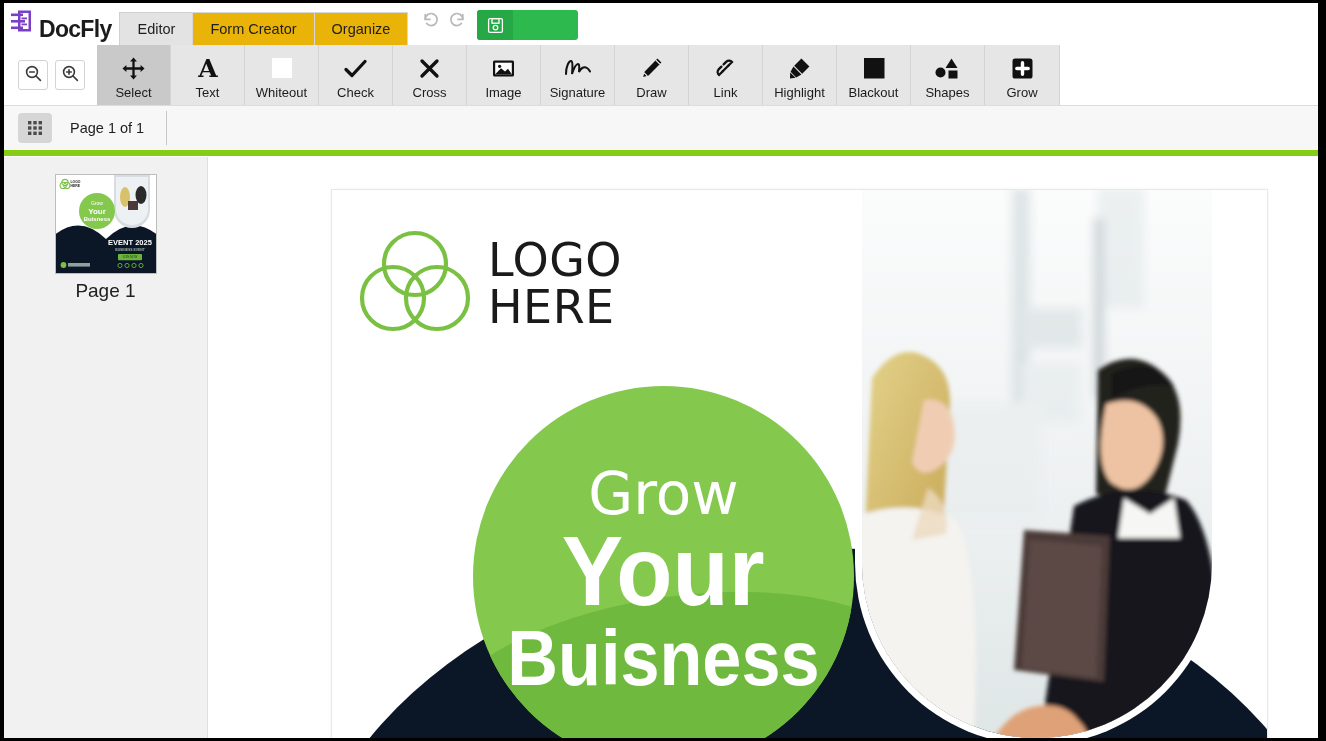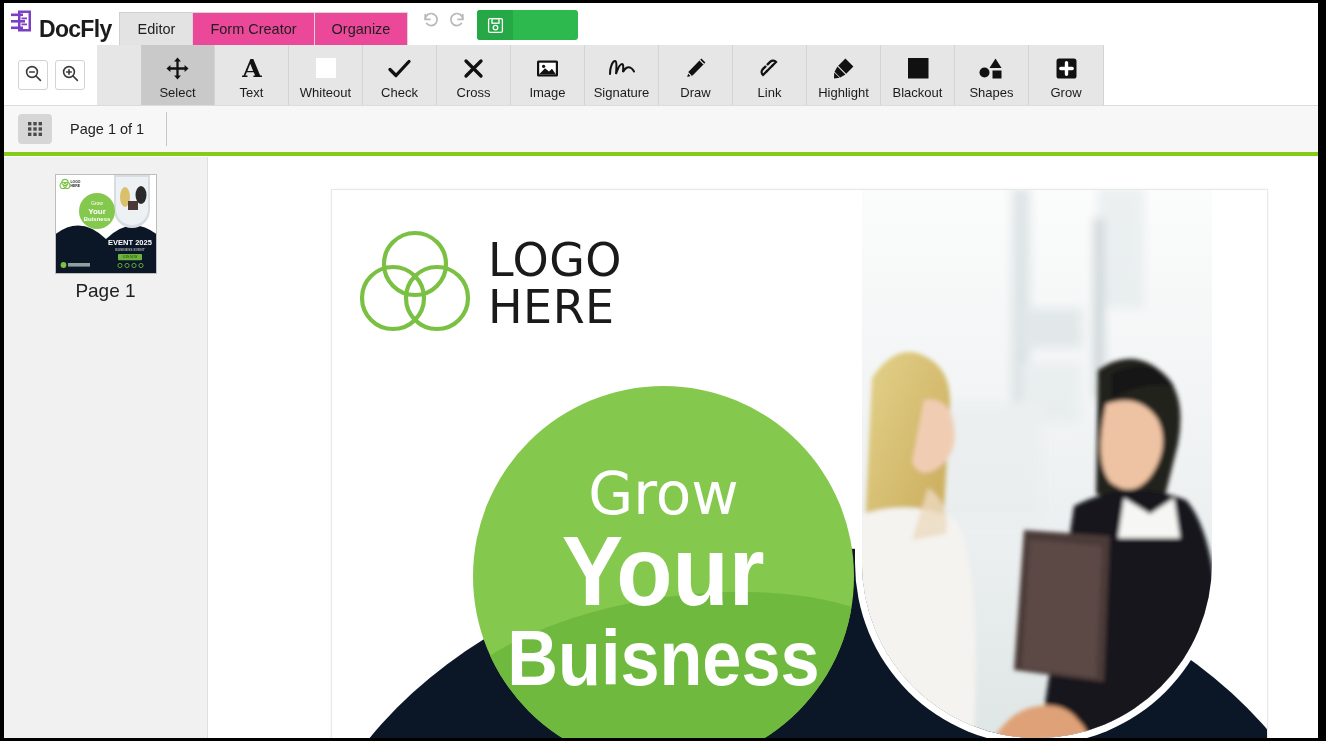--- a/index.html
+++ b/index.html
@@ -34,21 +34,21 @@
   .brand-text {
     font-size: 23px; font-weight: bold; color: #1b1b1b;
     letter-spacing: -0.7px; line-height: 1; margin-top: 16px;
   }
   .tabs { display: flex; align-items: flex-end; height: 44px; }
   .tab {
     height: 33px;
     display: flex; align-items: center; justify-content: center;
     padding: 0 17px;
     font-size: 14.5px; color: #1e1e1e;
-    background: #ec4899;
+    background: #eab308;
     border: 1px solid #d7d7d7;
     border-bottom: none;
     margin-right: -1px;
     cursor: pointer;
     white-space: nowrap;
   }
   .tab.active { background: #e3e3e3; border-color: #d0d0d0; }
   .histbtns {
     display: flex; align-items: center; gap: 6px;
     padding: 0 10px 8px 14px; height: 42px;
@@ -100,34 +100,34 @@
   .tool {
     width: 74px;
     display: flex; flex-direction: column;
     align-items: center; justify-content: flex-end;
     padding-bottom: 6px;
     border-right: 1px solid #d4d4d4;
     cursor: pointer;
     background: #e6e6e6;
   }
   .tool:last-child { border-right: none; }
-  .tool.active { background: #c9c9c9; margin-left: 44px; }
+  .tool.active { background: #c9c9c9; }
   .tool-ico {
     height: 30px; width: 100%;
     display: flex; align-items: center; justify-content: center;
     margin-bottom: 3px;
   }
   .tool-label { font-size: 13px; color: #1b1b1b; line-height: 1; }
 
   
   .pagenav {
     position: absolute; left: 0; top: 103px;
     width: 100%; height: 50px;
     background: #f7f7f7;
-    border-bottom: 4px solid #84cc16;
+    border-bottom: 6px solid #84cc16;
     display: flex; align-items: center;
   }
   .grid-btn {
     width: 34px; height: 30px;
     margin-left: 14px;
     background: #d6d6d6; border-radius: 4px;
     display: flex; align-items: center; justify-content: center;
     cursor: pointer;
   }
   .pagecount {

